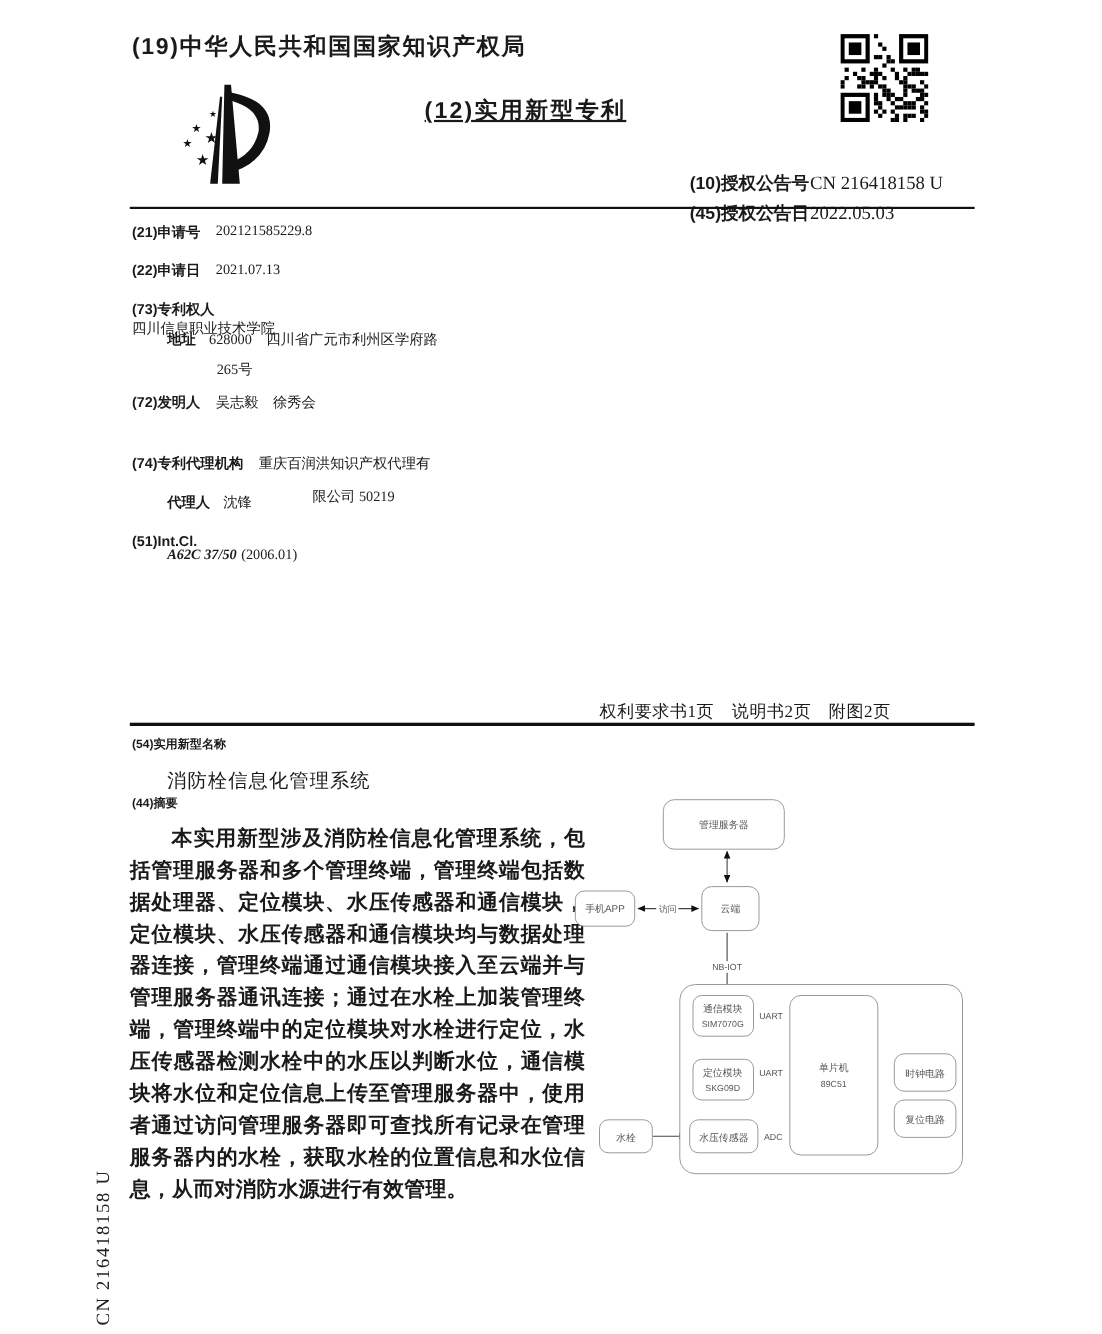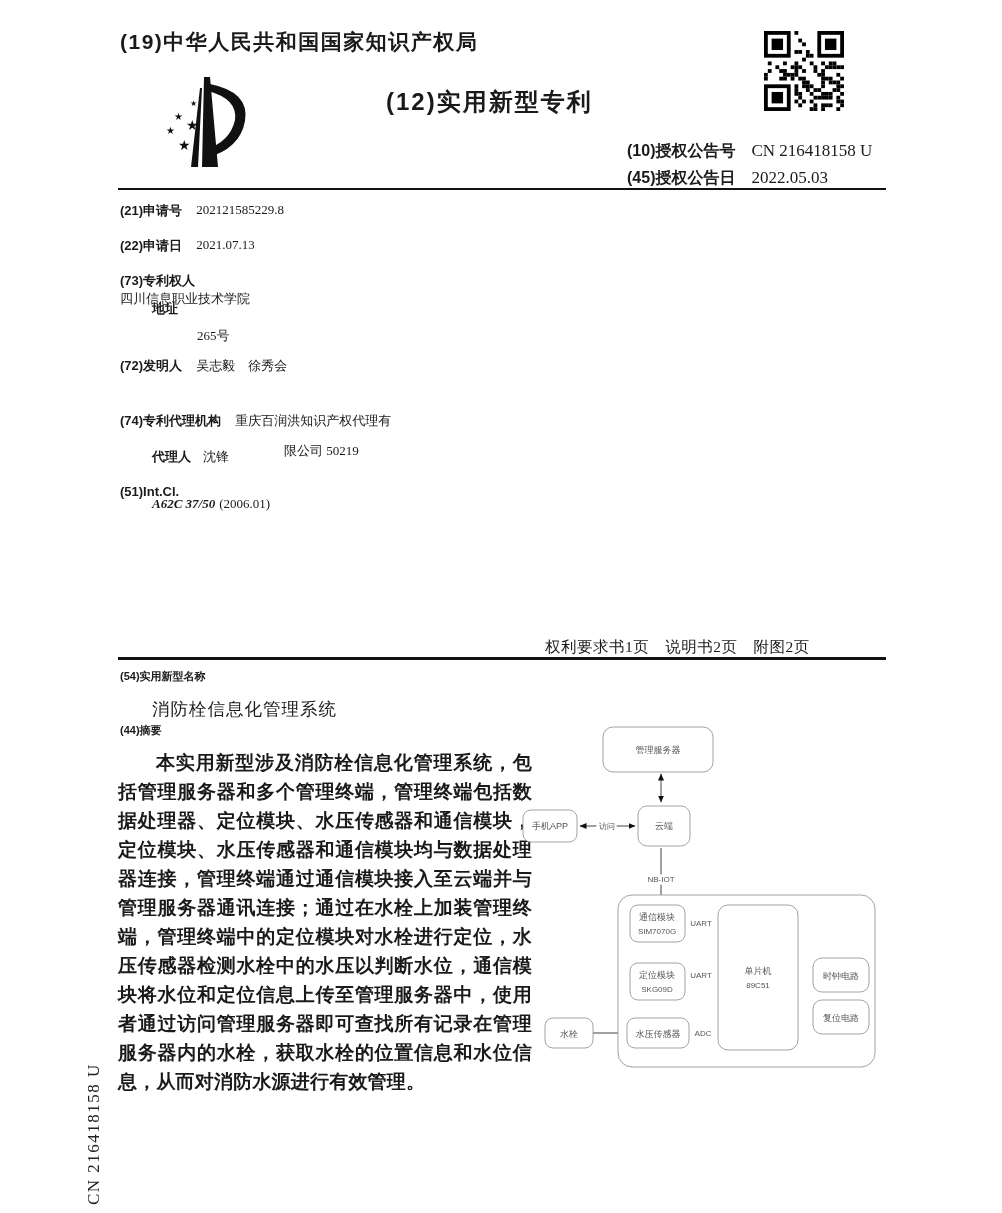--- a/index.html
+++ b/index.html
@@ -5,22 +5,22 @@
   html,body{margin:0;padding:0;}
   body{
     width:1002px;height:1213px;position:relative;background:#ffffff;
     font-family:"Liberation Serif","DejaVu Serif",serif;color:#1a1a1a;
     overflow:hidden;
   }
   .abs{position:absolute;}
   .hei{font-family:"Liberation Sans","DejaVu Sans",sans-serif;font-weight:700;}
   .song{font-family:"Liberation Serif","DejaVu Serif",serif;font-weight:400;}
   .office-line{left:120px;top:28px;font-size:21px;letter-spacing:1.5px;}
-  .doc-type{left:386px;top:86px;font-size:24px;letter-spacing:2px;}
-  .pub-row{display:flex;gap:16px;white-space:nowrap;font-size:16.5px;}
+  .doc-type{left:386px;top:86px;font-size:21px;letter-spacing:2px;text-decoration:underline;}
+  .pub-row{display:flex;gap:1px;white-space:nowrap;font-size:16.5px;margin-top:16px;}
   .pub-no{left:627px;top:141px;}
   .pub-date{left:627px;top:168px;}
   .pub-row .lab{font-size:16px;}
   .pub-row .val{font-size:17px;}
   .rule{background:#111;}
   .rule1{left:118px;top:188px;width:768px;height:2px;}
   .rule2{left:118px;top:657px;width:768px;height:3px;}
   .frow{white-space:nowrap;font-size:13px;display:flex;}
   .frow .lab{margin-right:14px;}
   .frow .lab2{margin-right:12px;}
@@ -207,20 +207,21 @@
   <span class="hei lab">(22)申请日</span>
   <span class="song">2021.07.13</span>
 </div>
 
 <div class="abs frow" style="left:120px;top:272px;flex-direction:column;">
   <span class="hei lab">(73)专利权人</span>
   <span class="song">四川信息职业技术学院</span>
 </div>
 <div class="abs frow" style="left:152px;top:300px;">
   <span class="hei lab2">地址</span>
+  <span class="song">628000　四川省广元市利州区学府路</span>
 </div>
 <div class="abs frow song" style="left:197px;top:327px;">265号</div>
 
 <div class="abs frow" style="left:120px;top:357px;">
   <span class="hei lab">(72)发明人</span>
   <span class="song">吴志毅　徐秀会</span>
 </div>
 
 <div class="abs frow" style="left:120px;top:412px;align-items:flex-end;">
   <span class="hei lab">(74)专利代理机构</span>

